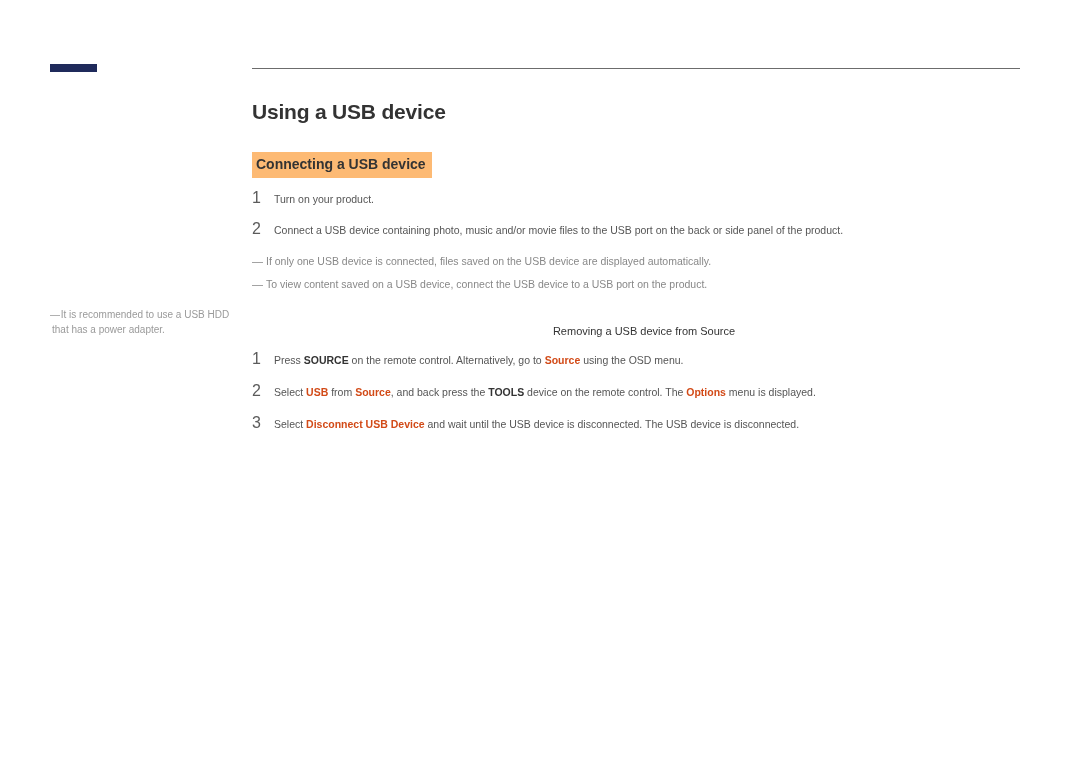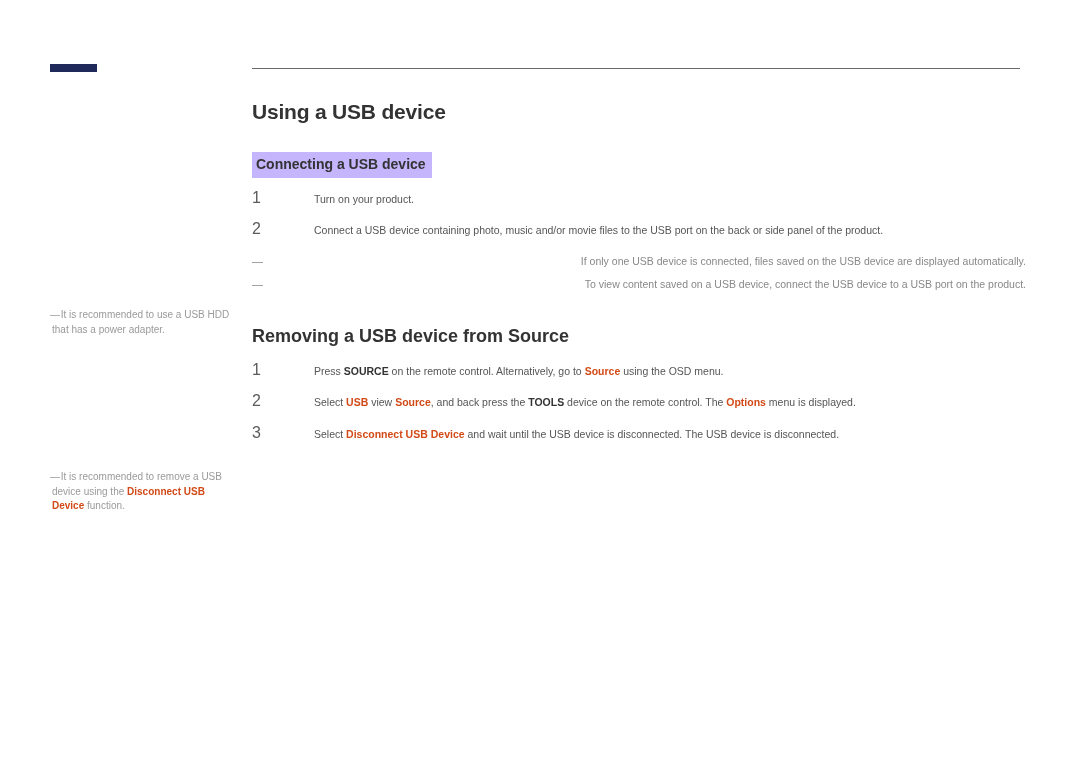--- a/index.html
+++ b/index.html
@@ -48,82 +48,81 @@
     width: 8px;
     margin-left: -2px;
   }
   .side-note-1 { top: 308px; }
   .side-note-2 { top: 470px; }
   .sidebar .orange { color: #d24a17; font-weight: 700; }
 
   .main {
     position: absolute;
     left: 252px;
-    right: 54px;
+    right: 44px;
     top: 96px;
   }
   h1.page-title {
     font-size: 21px;
     font-weight: 700;
     color: #333333;
     margin-bottom: 24px;
     letter-spacing: -0.2px;
   }
   h2.section {
     display: inline-block;
-    background: #c4b5fd;
+    background: #fdba74;
     color: #333333;
     font-size: 14px;
     font-weight: 700;
     padding: 2px 6px 3px 4px;
     margin-bottom: 12px;
   }
   h3.subsection {
-    font-size: 18px;
-    font-weight: 700;
+    font-size: 11px;
+    font-weight: 400;
     color: #333333;
     margin-top: 10px;
     margin-bottom: 12px;
+    text-align: center;
   }
   .step {
     display: flex;
     align-items: baseline;
     margin-bottom: 14px;
   }
   .step .num {
     width: 22px;
     flex: 0 0 22px;
     font-size: 16px;
     color: #5b5b5b;
     font-weight: 400;
     line-height: 1;
   }
   .step .txt {
     flex: 1 1 auto;
     font-size: 10.5px;
     color: #555555;
     line-height: 1.6;
-    margin-left: 40px;
   }
   .note {
     display: flex;
     align-items: baseline;
     margin-bottom: 6px;
     padding-left: 0;
   }
   .note .dash {
     width: 14px;
     flex: 0 0 14px;
     color: #888888;
   }
   .note .txt {
     flex: 1 1 auto;
     font-size: 10.5px;
     color: #888888;
-    text-align: right;
   }
   .path-line {
     margin: 10px 0 16px 22px;
     font-size: 10.5px;
   }
   .path-line .black { color: #333333; font-weight: 700; }
   .path-line .arrow { color: #333333; font-weight: 700; padding: 0 2px; }
   .path-line .orange { color: #d24a17; font-weight: 700; }
   .inline-bold { color: #333333; font-weight: 700; }
   .inline-orange { color: #d24a17; font-weight: 700; }
@@ -135,24 +134,20 @@
 
 <div class="page">
 
   <div class="accent-bar"></div>
   <div class="hr-top"></div>
 
   <div class="sidebar side-note-1" style="top:308px">
     <span class="dash">―</span>
     <span>It is recommended to use a USB HDD that has a power adapter.</span>
   </div>
-  <div class="sidebar side-note-2" style="top:470px">
-    <span class="dash">―</span>
-    <span>It is recommended to remove a USB device using the </span><span class="orange">Disconnect USB Device</span><span> function.</span>
-  </div>
 
   <div class="main">
     <h1 class="page-title">Using a USB device</h1>
 
     
     <h2 class="section">Connecting a USB device</h2>
 
     <div class="step">
       <div class="num">1</div>
       <div class="txt">Turn on your product.</div>
@@ -181,21 +176,21 @@
       <div class="num">1</div>
       <div class="txt">
         <span>Press </span><span class="inline-bold">SOURCE</span><span> on the remote control. Alternatively, go to </span><span class="inline-orange">Source</span><span> using the OSD menu.</span>
       </div>
     </div>
 
 
     <div class="step">
       <div class="num">2</div>
       <div class="txt">
-        <span>Select </span><span class="inline-orange">USB</span><span> view </span><span class="inline-orange">Source</span><span>, and back press the </span><span class="inline-bold">TOOLS</span><span> device on the remote control. The </span><span class="inline-orange">Options</span><span> menu is displayed.</span>
+        <span>Select </span><span class="inline-orange">USB</span><span> from </span><span class="inline-orange">Source</span><span>, and back press the </span><span class="inline-bold">TOOLS</span><span> device on the remote control. The </span><span class="inline-orange">Options</span><span> menu is displayed.</span>
       </div>
     </div>
 
     <div class="step">
       <div class="num">3</div>
       <div class="txt">
         <span>Select </span><span class="inline-orange">Disconnect USB Device</span><span> and wait until the USB device is disconnected. The USB device is disconnected.</span>
       </div>
     </div>
 

